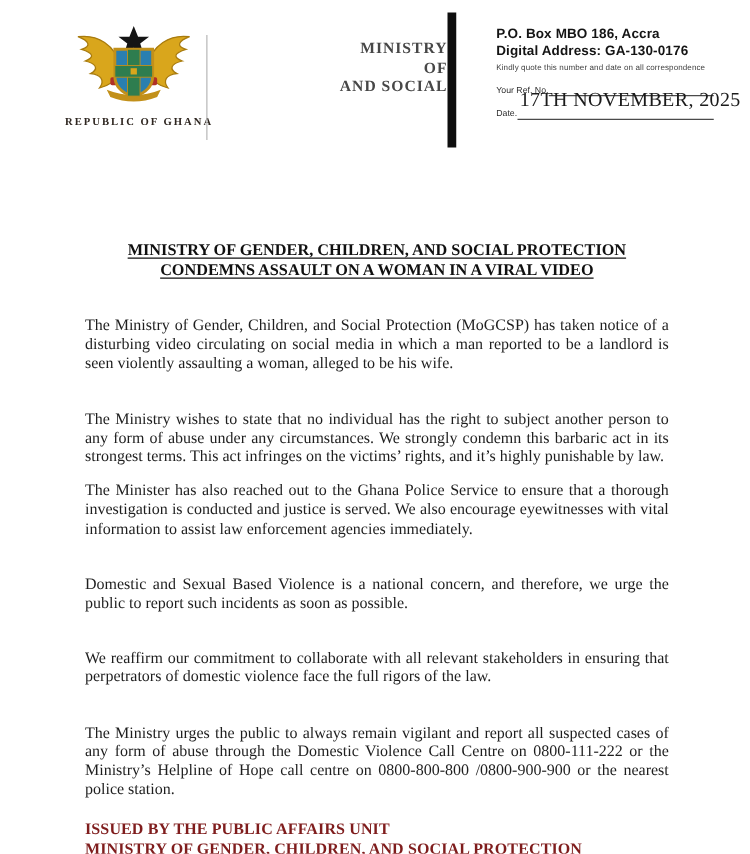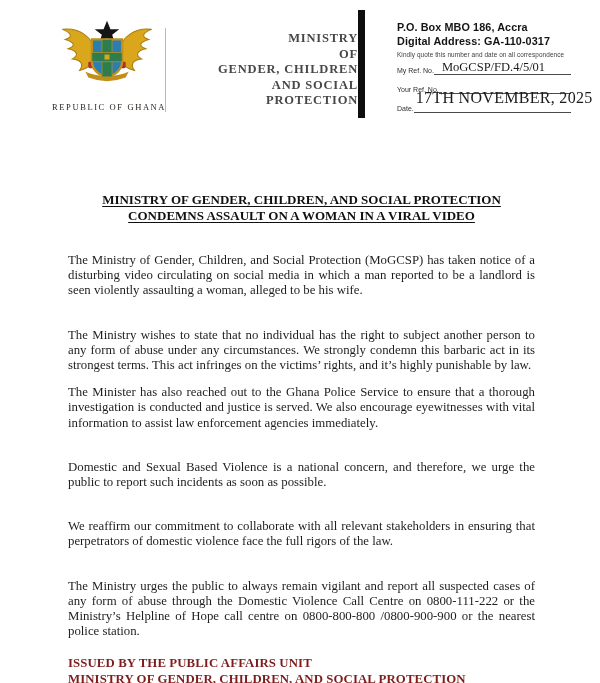--- a/index.html
+++ b/index.html
@@ -3,21 +3,21 @@
 <meta charset="utf-8">
 <style>
   * { margin:0; padding:0; box-sizing:border-box; }
   html,body { background:#ffffff; }
   body { width:600px; height:683px; font-family:"Liberation Serif", serif; color:#1e1e1e; position:relative; overflow:hidden; }
   .page { position:absolute; inset:0; background:#ffffff; }
 
   
   .crest { position:absolute; left:52px; top:20px; width:110px; text-align:center; }
   .crest svg { display:block; margin:0 auto; }
-  .crest-caption { margin-top:10px; font-family:"Liberation Serif", serif; font-weight:normal; font-size:8.5px; letter-spacing:1.6px; color:#2e2620; white-space:nowrap; }
+  .crest-caption { margin-top:0; font-family:"Liberation Serif", serif; font-weight:bold; font-size:8.5px; letter-spacing:1.6px; color:#2e2620; white-space:nowrap; }
 
   .vdiv { position:absolute; left:165px; top:28px; height:84px; width:1px; background:#b9b9b9; }
 
   .ministry-name { position:absolute; left:170px; top:31px; width:188px; text-align:right;
     font-family:"Liberation Serif", serif; font-weight:bold; color:#474747;
     font-size:12.5px; line-height:15.6px; letter-spacing:0.8px; }
 
   .black-bar { position:absolute; left:358px; top:10px; width:7px; height:108px; background:#0e0e0e; }
 
   .ref-block { position:absolute; left:397px; top:21px; width:174px; font-family:"Liberation Sans", sans-serif; }
@@ -66,38 +66,30 @@
       <rect x="66.5" y="48" width="7" height="7" fill="#d9a61c"></rect>
     </svg>
     <div class="crest-caption">REPUBLIC OF GHANA</div>
   </div>
 
   <div class="vdiv"></div>
 
   <div class="ministry-name">
     <div>MINISTRY</div>
     <div>OF</div>
-    <div>GENDER, CHILDREN</div>
     <div>AND SOCIAL</div>
-    <div>PROTECTION</div>
   </div>
 
   <div class="black-bar"></div>
 
   <div class="ref-block">
     <div class="addr">P.O. Box MBO 186, Accra</div>
-    <div class="addr">Digital Address: GA-110-0317</div>
+    <div class="addr">Digital Address: GA-130-0176</div>
     <div class="corr-note">Kindly quote this number and date on all correspondence</div>
 
-    <div class="ref-row">
-      <span class="ref-label">My Ref. No.</span>
-      <span class="ref-line">
-        <span class="ref-value">MoGCSP/FD.4/5/01</span>
-      </span>
-    </div>
 
     <div class="ref-row row-tight">
       <span class="ref-label">Your Ref. No.</span>
       <span class="ref-line"></span>
     </div>
 
     <div class="ref-row row-tight">
       <span class="ref-label">Date.</span>
       <span class="ref-line">
         <span class="ref-value date-value">17TH NOVEMBER, 2025</span>

